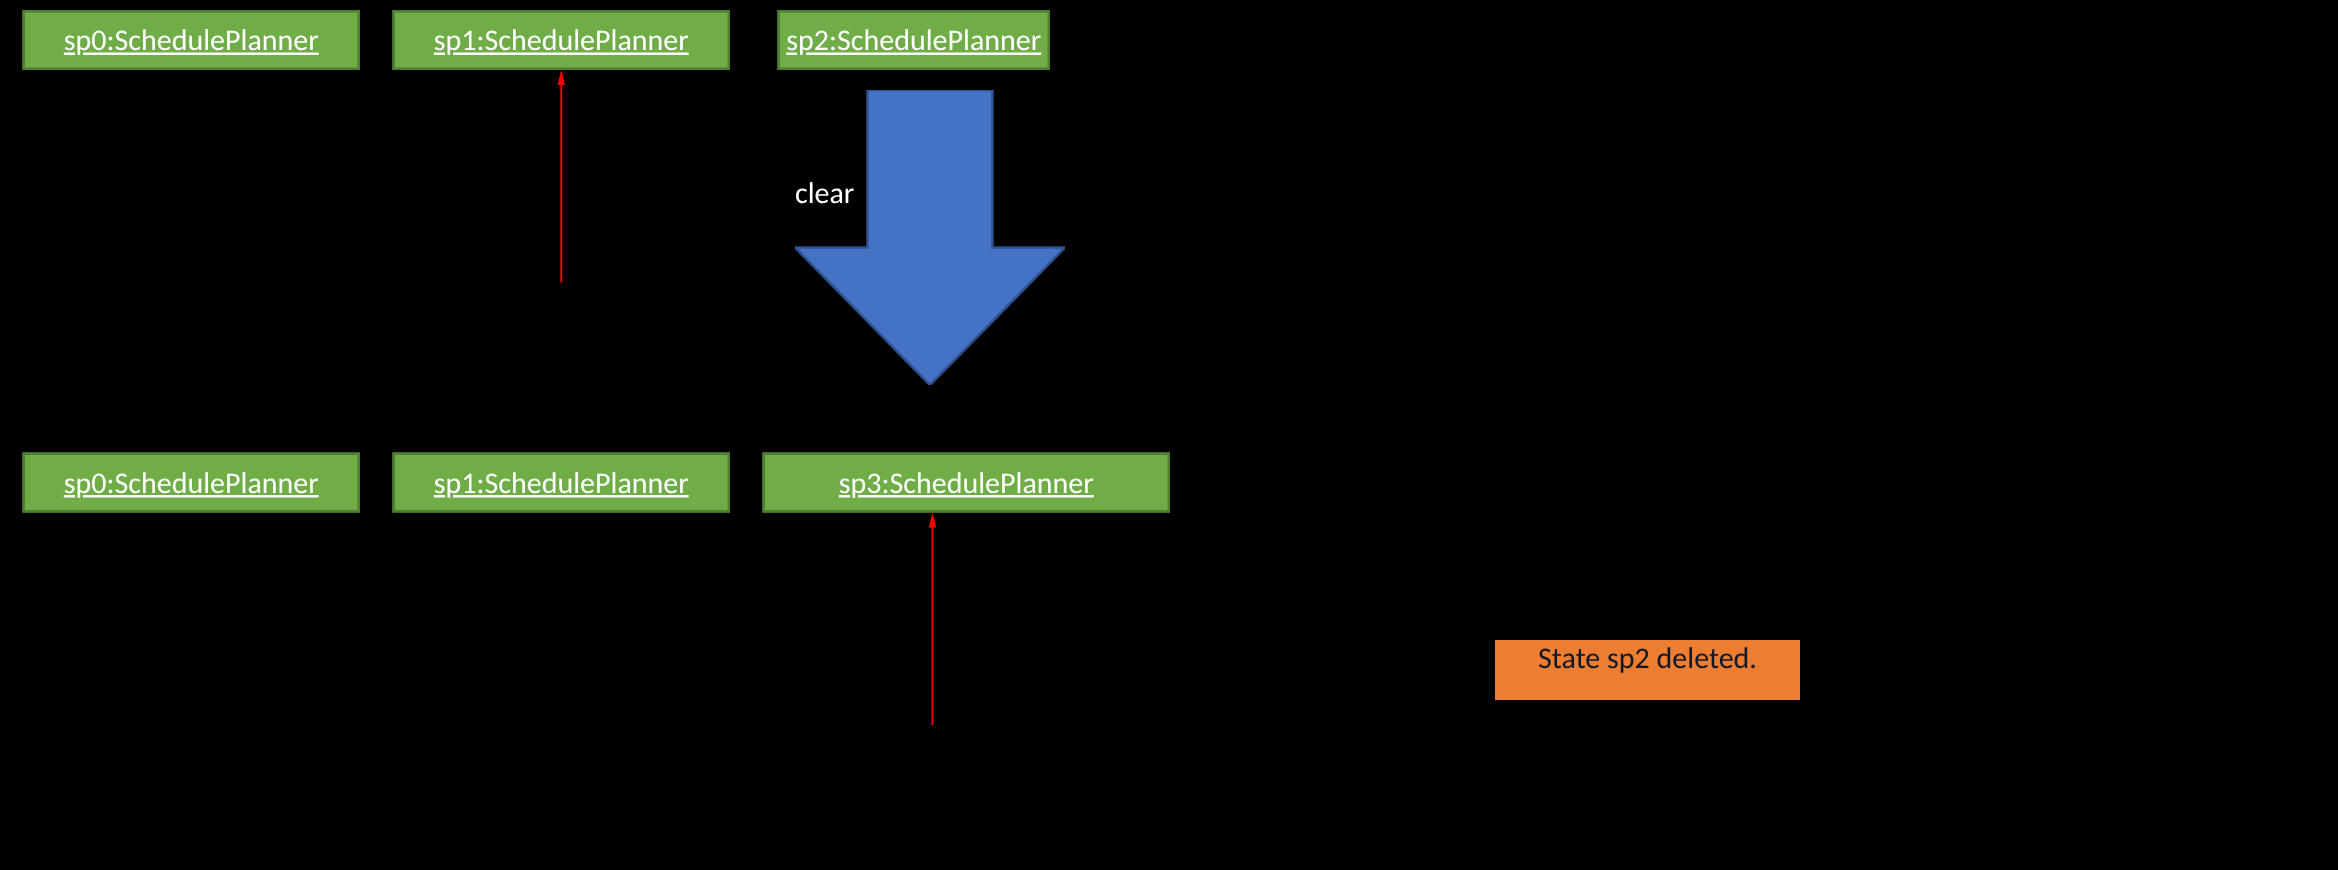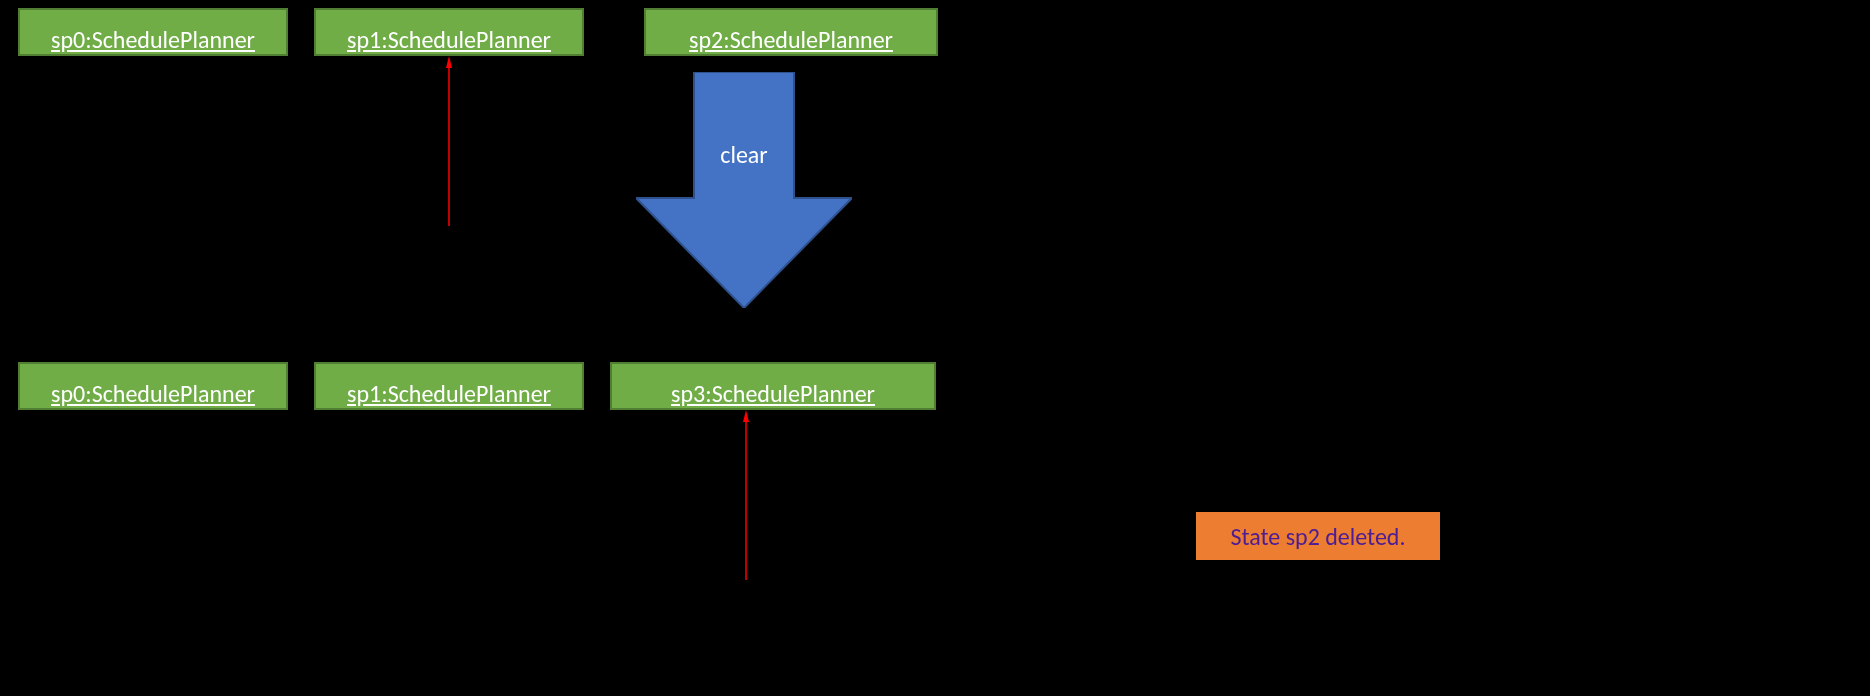--- a/index.html
+++ b/index.html
@@ -13,61 +13,60 @@
     overflow: hidden;
   }
   .node {
     position: absolute;
     box-sizing: border-box;
     background: #70ad47;
     border: 2px solid #507e32;
     color: #fff;
     font-size: 24px;
     display: flex;
-    align-items: flex-end;
+    align-items: center;
     justify-content: center;
     text-decoration: underline;
     white-space: nowrap;
   }
   .note {
     position: absolute;
     box-sizing: border-box;
     background: #ed7d31;
-    color: #4c1d95;
+    color: #0f172a;
     font-size: 24px;
     display: flex;
-    align-items: center;
     justify-content: center;
     padding: 0 14px;
   }
   .big-arrow {
     position: absolute;
   }
   .arrow-label {
     position: absolute;
     color: #fff;
     font-size: 24px;
-    text-align: center;
+    text-align: left;
     pointer-events: none;
   }
   .thin-arrow {
     position: absolute;
     pointer-events: none;
   }
 </style>
 </head>
 <body>
 
 <div class="node" style="left:18px;  top:8px;  width:270px; height:48px;">
   <span>sp0:SchedulePlanner</span>
 </div>
 <div class="node" style="left:314px; top:8px;  width:270px; height:48px;">
   <span>sp1:SchedulePlanner</span>
 </div>
-<div class="node" style="left:644px; top:8px;  width:294px; height:48px;">
+<div class="node" style="left:622px; top:8px;  width:218px; height:48px;">
   <span>sp2:SchedulePlanner</span>
 </div>
 
 <svg class="thin-arrow" style="left:440px; top:56px; width:18px; height:170px;" viewBox="0 0 18 170">
   <defs>
     <marker id="ah1" markerWidth="8" markerHeight="8" refX="4" refY="2" orient="auto">
       <path d="M0,0 L8,2 L0,4 Z" fill="#ff0000"></path>
     </marker>
   </defs>
   <line x1="9" y1="170" x2="9" y2="6" stroke="#ff0000" stroke-width="1.5" marker-end="url(#ah1)"></line>

